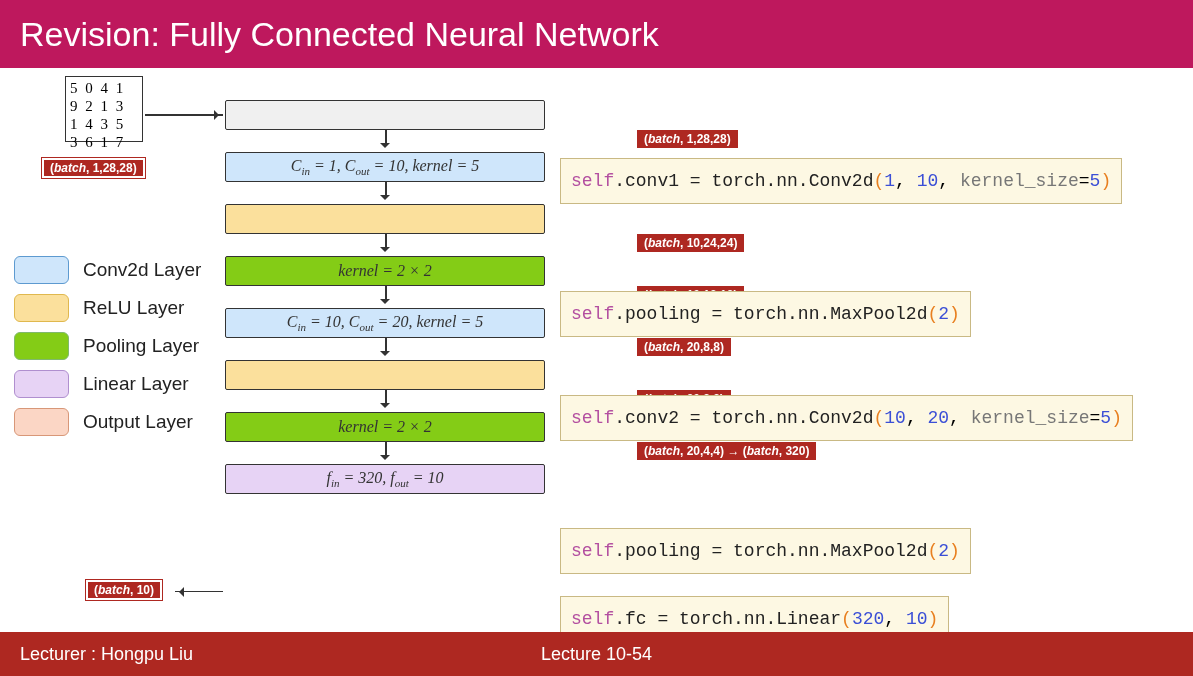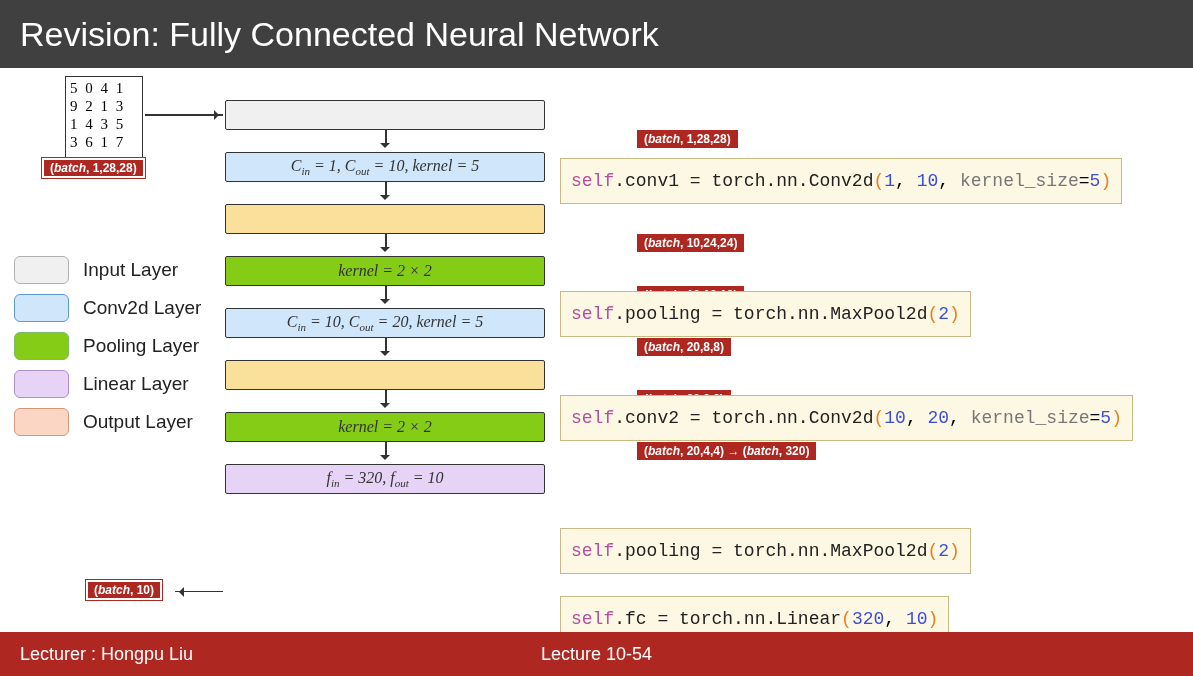--- a/index.html
+++ b/index.html
@@ -1,29 +1,29 @@
 <!DOCTYPE html>
 <html><head>
 <meta charset="utf-8">
 <style>
 * { margin:0; padding:0; box-sizing:border-box; }
 body { width:1193px; height:676px; font-family:"Segoe UI", Arial, sans-serif; background:#fff; position:relative; overflow:hidden; }
 
-.header { background:#404040; color:#fff; height:68px; display:flex; align-items:center; padding:0 20px; }
+.header { background:#be185d; color:#fff; height:68px; display:flex; align-items:center; padding:0 20px; }
 .header h1 { font-weight:400; font-size:34px; }
 
 .content { position:relative; height:552px; }
 
 .footer { background:#AE2821; color:#fff; height:44px; display:flex; align-items:center; justify-content:space-between; padding:12px 20px; font-size:18px; position:absolute; bottom:0; left:0; right:0; }
 .footer .left { }
 .footer .mid { position:absolute; left:50%; transform:translateX(-50%); }
 .footer .right i { font-style:italic; }
 
 
-.digits { position:absolute; left:65px; top:8px; width:78px; height:94px; border:1px solid #333; background:#fff; padding:2px 4px; font-family:"Comic Sans MS", cursive; font-size:15px; line-height:18px; letter-spacing:2px; }
+.digits { position:absolute; left:65px; top:8px; width:78px; height:66px; border:1px solid #333; background:#fff; padding:2px 4px; font-family:"Comic Sans MS", cursive; font-size:15px; line-height:18px; letter-spacing:2px; }
 .digits-tag { position:absolute; left:42px; top:90px; }
 
 
 .legend { position:absolute; left:14px; top:188px; width:200px; }
 .legend-row { display:flex; align-items:center; margin-bottom:10px; }
 .swatch { width:55px; height:28px; border-radius:6px; border:1.5px solid; margin-right:14px; flex-shrink:0; }
 .legend-label { font-size:19px; color:#222; }
 
 .c-input  { background:#f0f0f0; border-color:#b0b0b0; }
 .c-conv   { background:#cfe6fb; border-color:#5d9ad0; }
@@ -77,26 +77,26 @@
     <div>5 0 4 1</div>
     <div>9 2 1 3</div>
     <div>1 4 3 5</div>
     <div>3 6 1 7</div>
   </div>
   <span class="tag boxed digits-tag">(<i title="(batch, 1,28,28)">batch</i>, 1,28,28)</span>
   <div class="harrow" style="left:145px; top:46px; width:78px;"></div>
 
   <div class="legend">
     <div class="legend-row">
-        <div class="swatch c-input"></div>
-        <span class="legend-label">Input Layer</span>
+        <div class="swatch c-conv"></div>
+        <span class="legend-label">Conv2d Layer</span>
       </div>
     <div class="legend-row">
-        <div class="swatch c-conv"></div>
-        <span class="legend-label">Conv2d Layer</span>
+        <div class="swatch c-relu"></div>
+        <span class="legend-label">ReLU Layer</span>
       </div>
     <div class="legend-row">
         <div class="swatch c-pool"></div>
         <span class="legend-label">Pooling Layer</span>
       </div>
     <div class="legend-row">
         <div class="swatch c-linear"></div>
         <span class="legend-label">Linear Layer</span>
       </div>
     <div class="legend-row">

